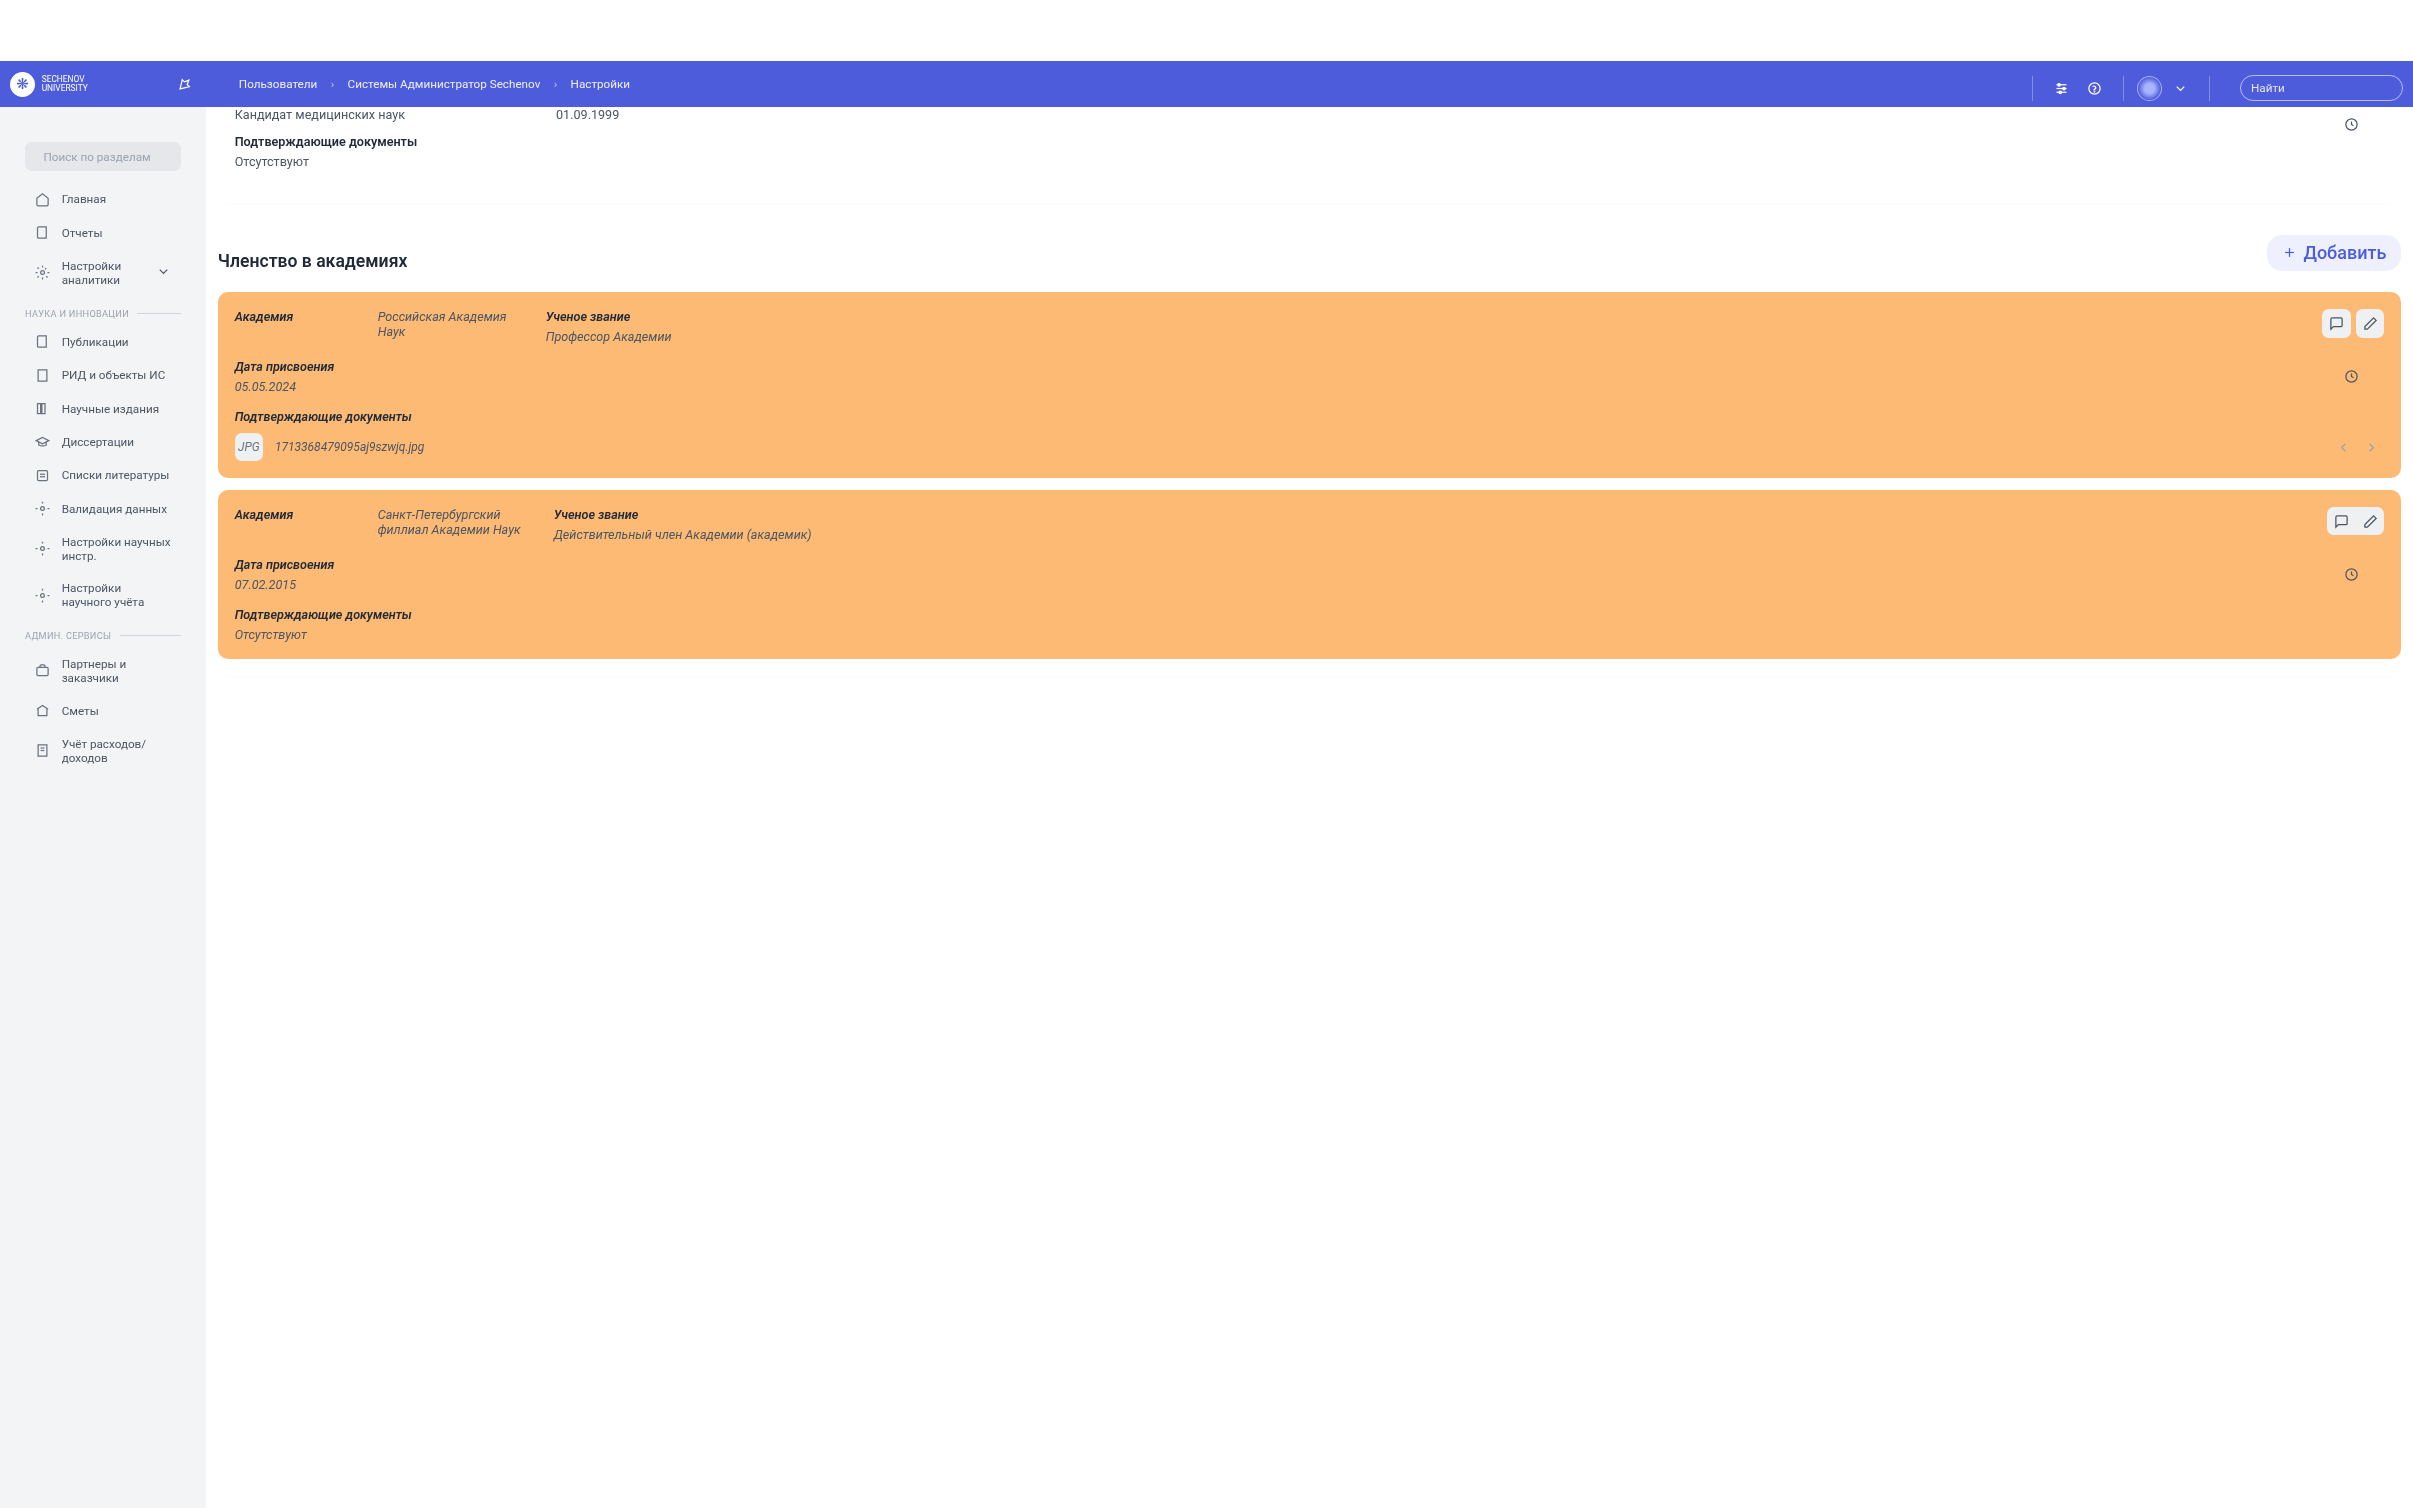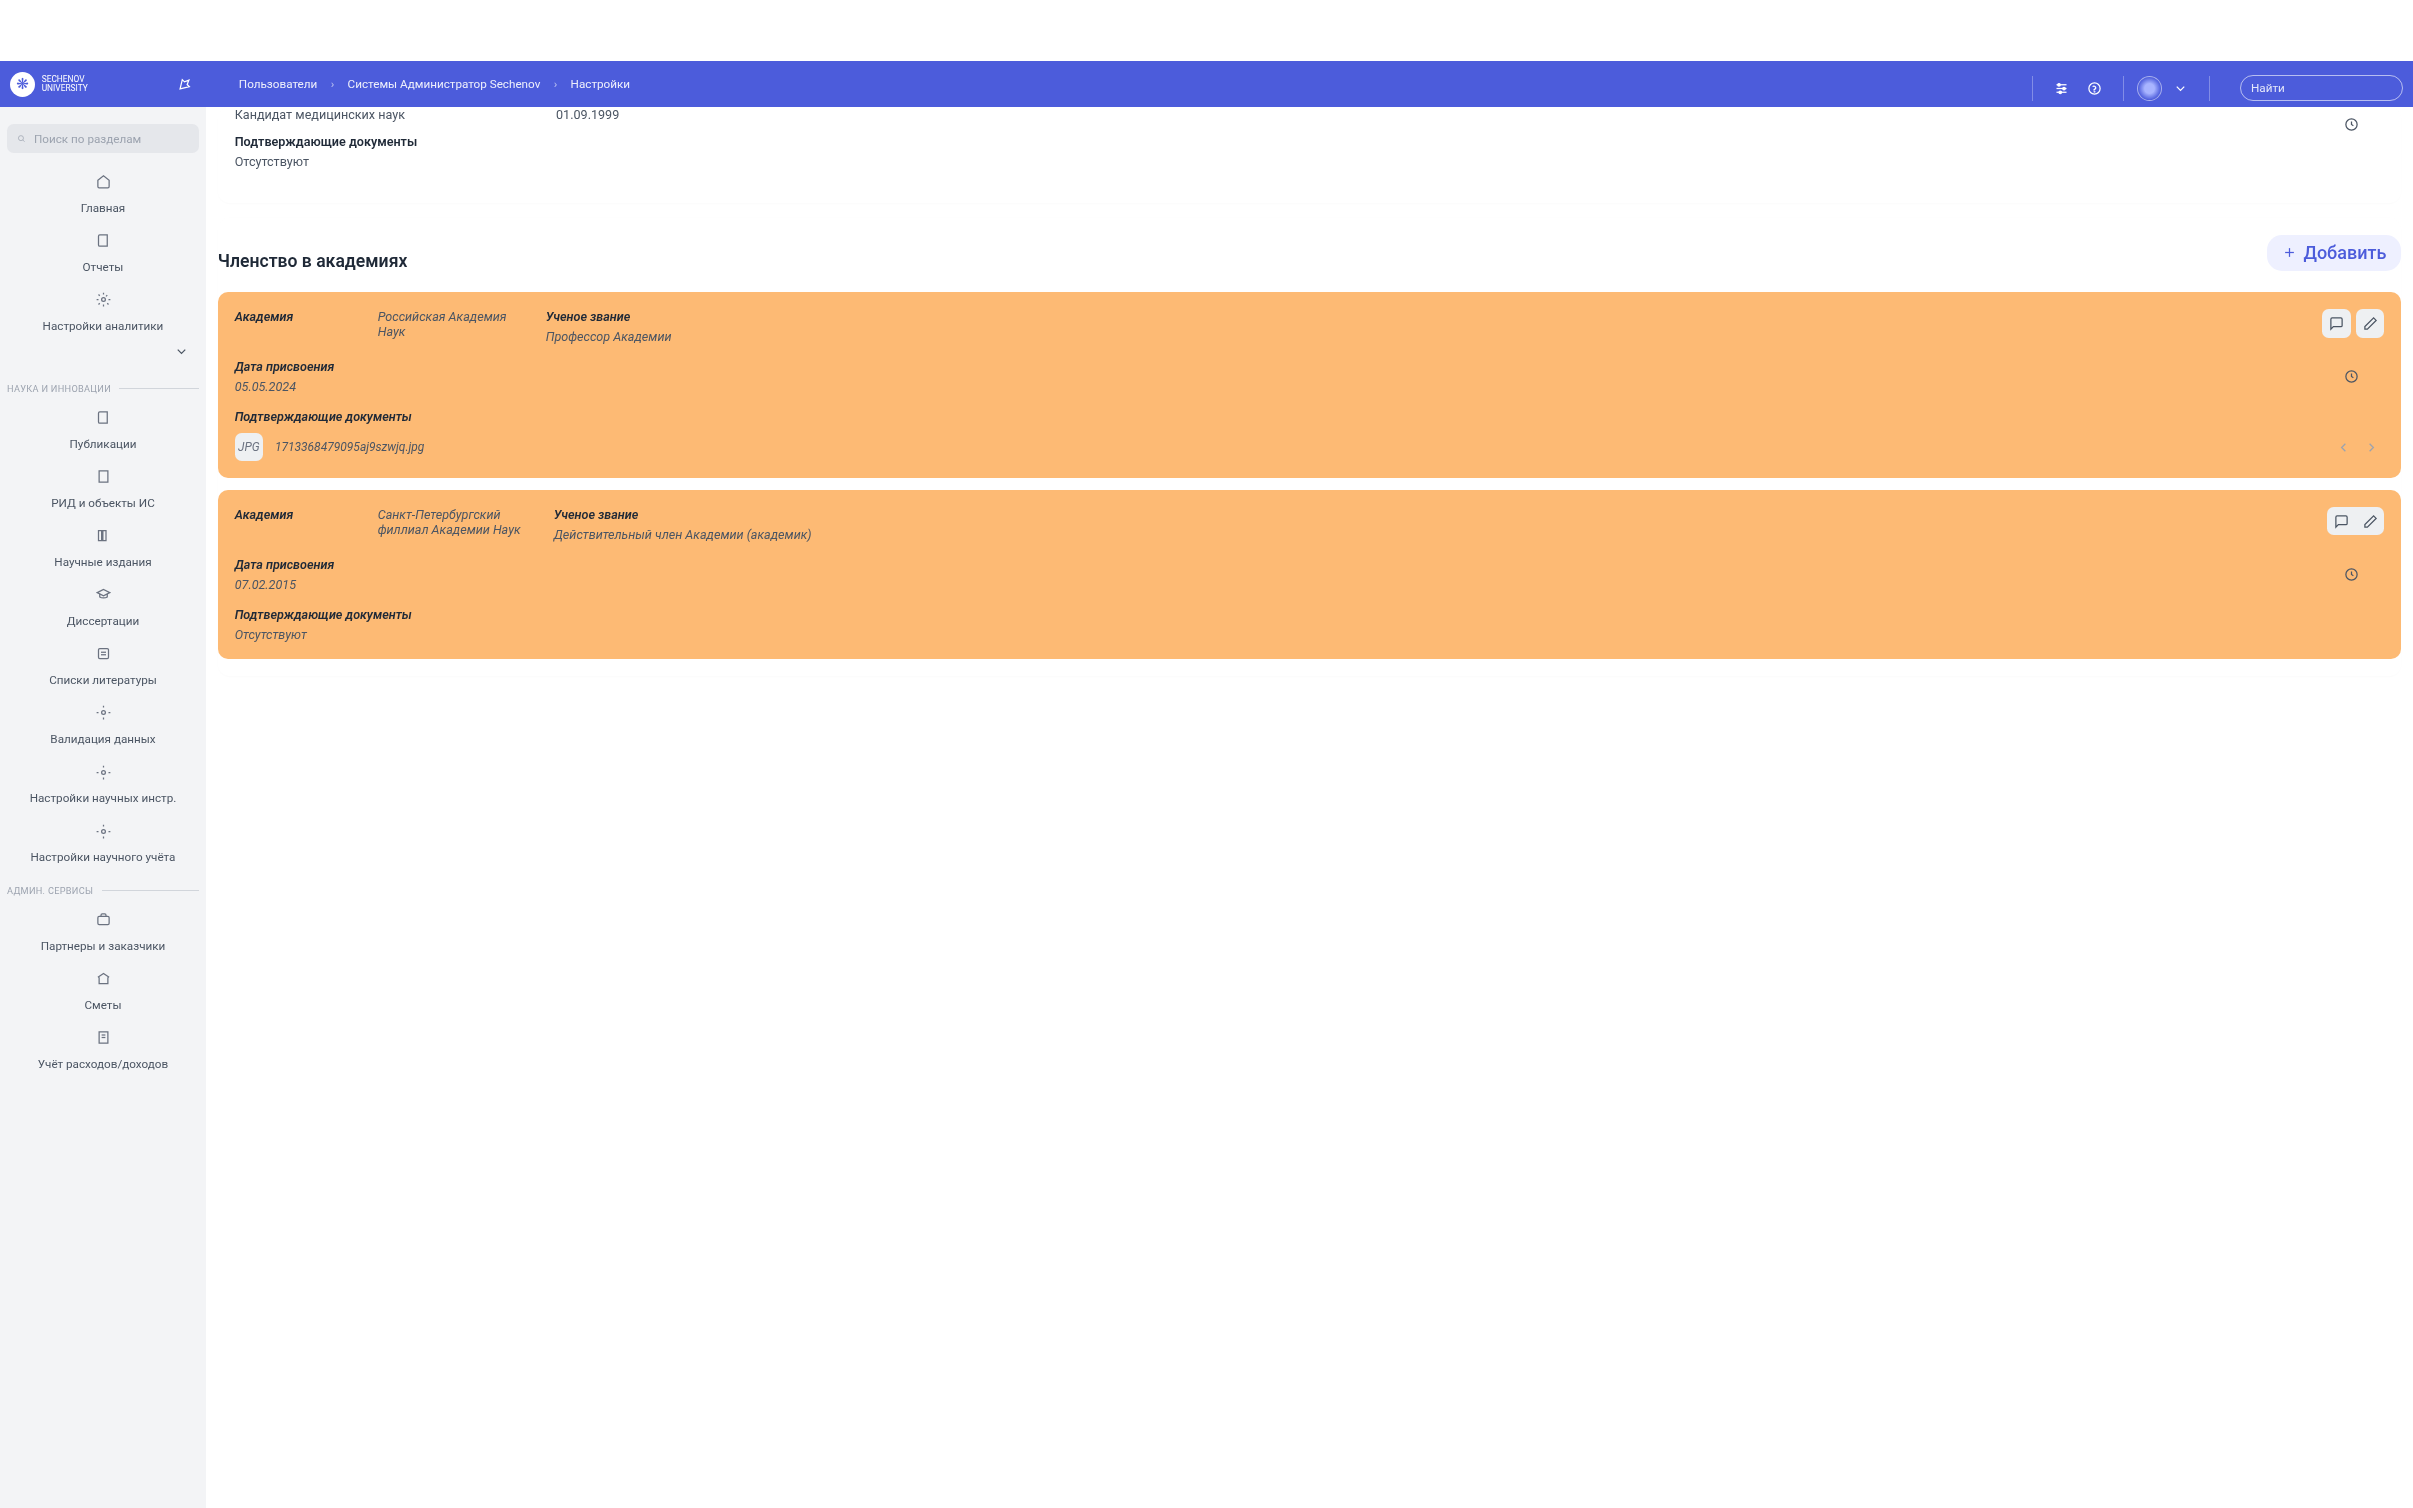--- a/index.html
+++ b/index.html
@@ -11,25 +11,25 @@
 .breadcrumb{display:flex;align-items:center;gap:13.4px;color:#fff;font-size:11.7px;}
 .breadcrumb-item{cursor:pointer;opacity:0.9;}
 .breadcrumb-sep{opacity:0.6;}
 .header-right{margin-left:auto;display:flex;align-items:center;gap:3.4px;margin-top:8px;}
 .hdr-sep{width:0.8px;height:25px;background:rgba(255,255,255,0.3);margin:0 10px;}
 .hdr-icon-btn{width:30px;height:30px;display:flex;align-items:center;justify-content:center;color:#fff;cursor:pointer;}
 .avatar{width:25px;height:25px;border-radius:50%;background:radial-gradient(circle,#a8b4ff 30%,#4c5cdb 70%);border:1.7px solid rgba(255,255,255,0.5);}
 .search-box{width:163px;height:26px;background:transparent;border:0.8px solid rgba(255,255,255,0.6);border-radius:13.4px;display:flex;align-items:center;padding:0 10px;margin-left:17px;}
 .search-box input{flex:1;background:none;border:none;outline:none;color:#fff;font-size:11.7px;}
 .search-box input::placeholder{color:rgba(255,255,255,0.85);}
-.sidebar{position:fixed;top:107px;left:0;width:206px;bottom:0;background:#f3f4f6;padding:7px;overflow-y:auto;}
+.sidebar{position:fixed;top:107px;left:0;width:206px;bottom:0;background:#f3f4f6;padding:25px;overflow-y:auto;}
 .side-search{height:29px;background:#e5e7eb;border-radius:6.7px;display:flex;align-items:center;padding:0 10px;gap:8.4px;margin-bottom:11.7px;margin-top:10px;}
 .side-search input{flex:1;background:none;border:none;outline:none;font-size:11.7px;}
 .side-search input::placeholder{color:#9ca3af;}
-.nav-item{display:flex;align-items:center;gap:11.7px;padding:9.2px 10px;border-radius:6.7px;font-size:11.7px;color:#4b5563;cursor:pointer;flex-direction:column;}
+.nav-item{display:flex;align-items:center;gap:11.7px;padding:9.2px 10px;border-radius:6.7px;font-size:11.7px;color:#4b5563;cursor:pointer;}
 .nav-icon{width:15px;height:15px;display:flex;align-items:center;justify-content:center;flex-shrink:0;color:#6b7280;}
 .nav-chevron{margin-left:auto;}
 .nav-section{display:flex;align-items:center;gap:8.4px;padding:11.7px 0 6.7px 0;font-size:9.2px;color:#9ca3af;letter-spacing:0.3px;}
 .nav-section::after{content:"";flex:1;height:0.8px;background:#d1d5db;}
 .main{position:fixed;top:107px;left:206px;right:0;bottom:0;overflow-y:auto;padding:0 11.7px 17px 11.7px;}
 .card{background:#fff;border-radius:11.7px;padding:17px 0;margin-bottom:15px;box-shadow:0 0.8px 1.7px rgba(0,0,0,0.02);}
 .card-header{display:flex;align-items:flex-end;justify-content:space-between;padding:0 0 10px 0;}
 .card-title{font-size:17.6px;font-weight:600;color:#1f2937;}
 .add-btn{display:flex;align-items:center;gap:6.7px;padding:7.5px 15px;background:#eef0ff;border-radius:15px;color:#4c5cdb;font-size:18px;font-weight:500;border:none;cursor:pointer;}
 .entry{background:#fdba74;border-radius:10px;padding:17px;margin-top:11.7px;position:relative;font-style:italic;}

